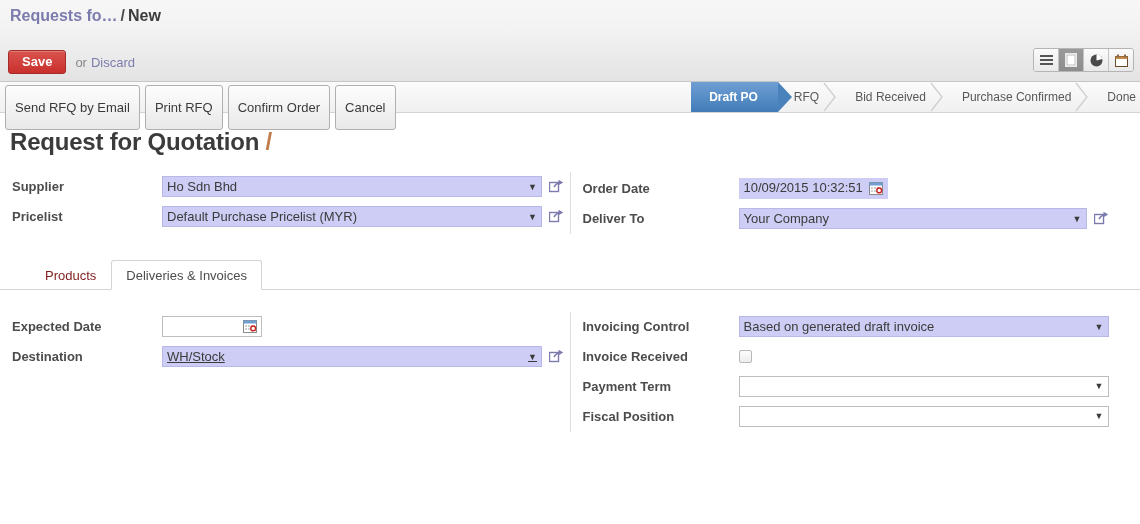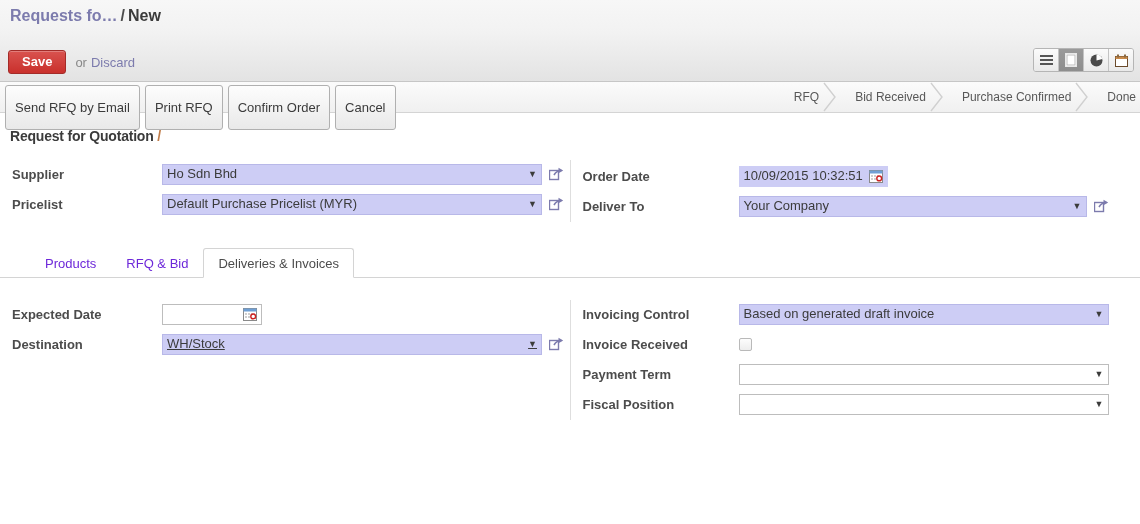--- a/index.html
+++ b/index.html
@@ -169,21 +169,21 @@
     z-index: 2;
   }
   .st-step.last { padding-right: 4px; }
 
   
   .sheet {
     position: relative;
     padding: 10px 0 0 0;
   }
   .page-title {
-    font-size: 14px;
+    font-size: 24px;
     font-weight: bold;
     color: #3b3b3b;
     margin: 5px 0 0 10px;
     letter-spacing: -0.2px;
   }
   .page-title .slash { color: #c07c4a; font-weight: bold; }
 
   .fields-top {
     display: flex;
     margin-top: 16px;
@@ -223,21 +223,21 @@
     color: #3b3b3b;
     padding: 1px 4px;
     font-family: "Liberation Sans", sans-serif;
     line-height: 18px;
   }
   .inp.m2o {
     background: #cdcdf5;
     border: 1px solid #b8b8e8;
     position: relative;
     display: flex;
-    align-items: center;
+    align-items: flex-start;
   }
   .inp.readonly-date {
     background: #cdcdf5;
     border: 1px solid #cdcdf5;
     display: flex;
     align-items: center;
     gap: 6px;
   }
   .caret {
     margin-left: auto;
@@ -264,21 +264,21 @@
     position: relative;
   }
   .tabs {
     display: flex;
     padding-left: 30px;
     border-bottom: 1px solid #d4d4d4;
   }
   .tab {
     padding: 7px 14px 6px 14px;
     font-size: 13px;
-    color: #6d28d9;
+    color: #7f1d1d;
     cursor: pointer;
     border: 1px solid transparent;
     border-bottom: none;
     margin-bottom: -1px;
     border-radius: 3px 3px 0 0;
     background: transparent;
   }
   .tab.active {
     color: #4c4c4c;
     background: #ffffff;
@@ -350,20 +350,24 @@
 <div class="action-band">
 
   <div class="action-buttons">
     <button class="btn-action">Send RFQ by Email</button>
     <button class="btn-action">Print RFQ</button>
     <button class="btn-action">Confirm Order</button>
     <button class="btn-action">Cancel</button>
   </div>
 
   <div class="statusbar">
+    <div class="st-step active">
+      <span>Draft PO</span>
+      <span class="arrow-fill"></span>
+    </div>
     <div class="st-step">
       <span>RFQ</span>
       <span class="arrow-line">
         <svg width="14" height="30" viewBox="0 0 14 30" aria-hidden="true">
             <path d="M1 1 L12 15 L1 29" fill="none" stroke="#d0d0d0" stroke-width="1.4"></path>
           </svg>
       </span>
     </div>
     <div class="st-step">
       <span>Bid Received</span>
@@ -475,21 +479,20 @@
         </div>
       </div>
 
     </div>
   </div>
 
   <div class="notebook">
 
     <div class="tabs">
       <div class="tab">Products</div>
-      <div class="tab">RFQ &amp; Bid</div>
       <div class="tab active">Deliveries &amp; Invoices</div>
     </div>
 
     <div class="tab-body">
 
       <div class="col left">
 
         <div class="frow">
           <div class="flabel">Expected Date</div>
           <div class="fctl">

